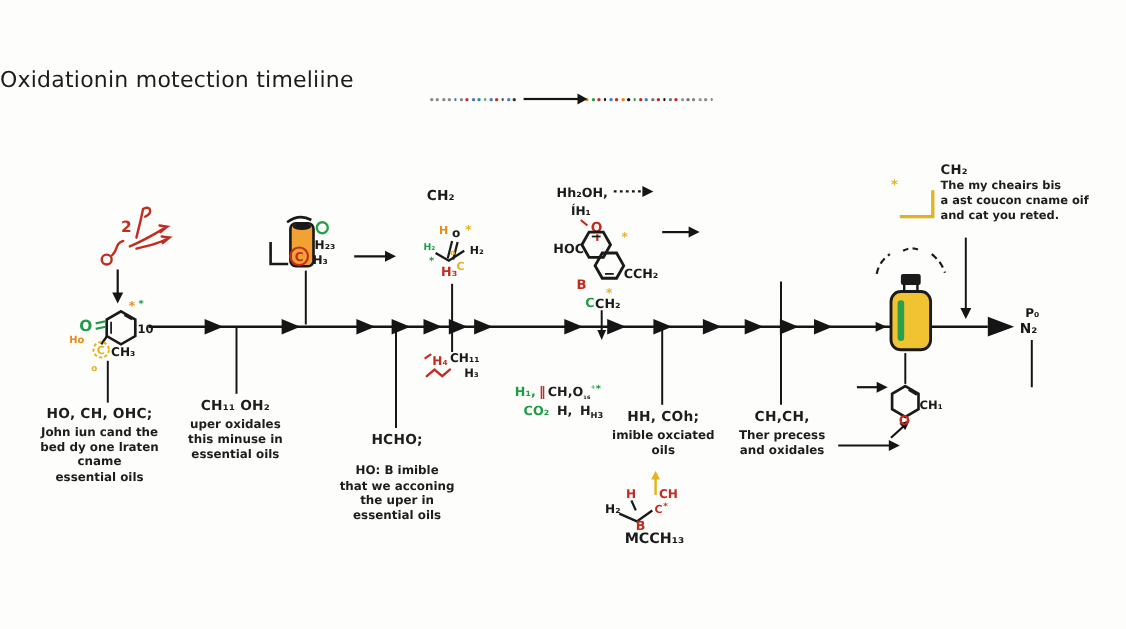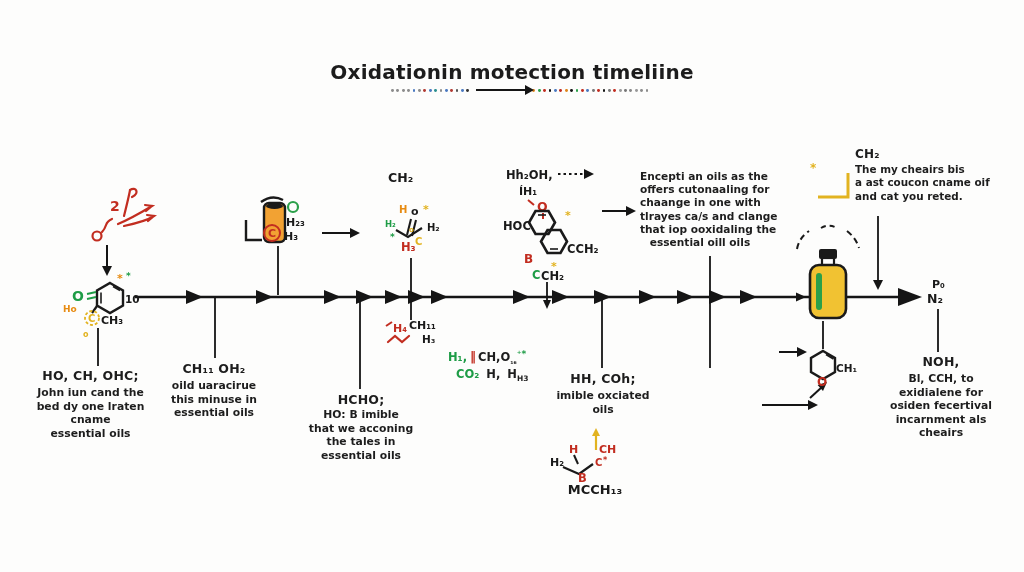--- a/index.html
+++ b/index.html
@@ -1,34 +1,34 @@
 <!DOCTYPE html>
 <html><head>
 <meta charset="utf-8">
 <style>
   *{margin:0;padding:0;box-sizing:border-box}
   html,body{width:1024px;height:572px;background:#fff;overflow:hidden}
   body{font-family:"DejaVu Sans",sans-serif;color:#1d1d1d;position:relative}
   .canvas{position:absolute;inset:0;background:#fdfdfc}
-  .title{position:absolute;top:60px;left:0;width:100%;text-align:center;font-size:20px;font-weight:700;letter-spacing:.2px;color:#1c1c1c}
+  .title{position:absolute;top:60px;left:0;width:100%;font-size:20px;font-weight:400;letter-spacing:.2px;color:#1c1c1c}
   .dotline{position:absolute;top:89px;left:391px;width:246px;display:flex;align-items:center;gap:2.6px}
   .dot{width:2.8px;height:2.8px;border-radius:50%;flex:0 0 auto}
   .dot-arrow{position:relative;width:50px;height:2.2px;background:#151515;margin:0 4px;flex:0 0 auto}
   .dot-arrow:after{content:"";position:absolute;right:-8px;top:-4.3px;border-left:9px solid #151515;border-top:5.3px solid transparent;border-bottom:5.3px solid transparent}
   svg.art{position:absolute;inset:0;width:1024px;height:572px}
   svg.art text{font-family:"DejaVu Sans",sans-serif;font-weight:800}
   .tb{position:absolute;text-align:center;color:#1d1d1d}
   .tb .hd{font-size:12.5px;font-weight:800;letter-spacing:.2px;margin-bottom:3px;white-space:nowrap}
   .tb .ln{font-size:10.8px;font-weight:700;line-height:13.6px;white-space:nowrap}
-  .tb.gap .hd{margin-bottom:1px}
+  .tb.gap .hd{margin-bottom:14px}
   .note .ln{font-size:10.6px;line-height:13.2px}
   .leftalign{text-align:left}
   .leftalign .hd{font-size:12px;margin-bottom:2px}
   .leftalign .ln{font-size:10.4px;line-height:13.4px}
-  .formula{position:absolute;left:448px;top:348px;font-weight:800;white-space:nowrap}
+  .formula{position:absolute;left:468px;top:348px;font-weight:800;white-space:nowrap}
   .formula .row{font-size:11.5px;line-height:13px}
   .formula .row2{padding-left:8px}
   .grn{color:#1e9c46}.red{color:#c22d20}.blk{color:#1d1d1d}
   .bars{font-size:12px;margin:0 2px 0 3px}
   .fsub{font-size:7.5px;vertical-align:-3px}
   .fstars{font-size:9px;vertical-align:4px}
   .sp{margin-left:7px}
 </style>
 </head>
 <body>
@@ -268,67 +268,56 @@
   <div class="tb" style="left:28px;top:368px;width:125px">
     <div class="hd">HO, CH, OHC;</div>
     <div class="ln">John iun cand the</div>
     <div class="ln">bed dy one lraten</div>
     <div class="ln">cname</div>
     <div class="ln">essential oils</div>
   </div>
 
   <div class="tb" style="left:160px;top:361px;width:108px">
     <div class="hd">CH₁₁ OH₂</div>
-    <div class="ln">oild uaracirue</div>
+    <div class="ln">uper oxidales</div>
     <div class="ln">this minuse in</div>
     <div class="ln">essential oils</div>
   </div>
 
   <div class="tb gap" style="left:302px;top:392px;width:118px">
     <div class="hd">HCHO;</div>
     <div class="ln">HO: B imible</div>
     <div class="ln">that we acconing</div>
-    <div class="ln">the tales in</div>
+    <div class="ln">the uper in</div>
     <div class="ln">essential oils</div>
   </div>
 
   <div class="formula">
     <div class="row">
       <span class="grn">H₁,</span><span class="red bars">‖</span><span class="blk">CH,O</span><span class="blk fsub">₁₆</span><span class="grn fstars">⁺*</span>
     </div>
     <div class="row row2">
       <span class="grn">CO₂</span><span class="blk sp">H,</span><span class="blk sp">H</span><span class="blk fsub">H3</span>
     </div>
   </div>
 
   <div class="tb" style="left:552px;top:371px;width:102px">
     <div class="hd">HH, COh;</div>
     <div class="ln">imible oxciated</div>
     <div class="ln">oils</div>
   </div>
 
-  <div class="tb note" style="left:640px;top:170px;width:120px">
-    <div class="ln">Encepti an oils as the</div>
-    <div class="ln">offers cutonaaling for</div>
-    <div class="ln">chaange in one with</div>
-    <div class="ln">tlrayes ca/s and clange</div>
-    <div class="ln">that iop ooxidaling the</div>
-    <div class="ln">essential oill oils</div>
-  </div>
-
+
+  <div class="tb" style="left:662px;top:371px;width:98px">
+    <div class="hd">CH,CH,</div>
+    <div class="ln">Ther precess</div>
+    <div class="ln">and oxidales</div>
+  </div>
 
   <div class="tb leftalign" style="left:855px;top:147px;width:110px">
     <div class="hd">CH₂</div>
     <div class="ln">The my cheairs bis</div>
     <div class="ln">a ast coucon cname oif</div>
     <div class="ln">and cat you reted.</div>
   </div>
 
-  <div class="tb" style="left:884px;top:354px;width:114px">
-    <div class="hd">NOH,</div>
-    <div class="ln">Bl, CCH, to</div>
-    <div class="ln">exidialene for</div>
-    <div class="ln">osiden fecertival</div>
-    <div class="ln">incarnment als</div>
-    <div class="ln">cheairs</div>
-  </div>
 
 </div>
 
 </body></html>

